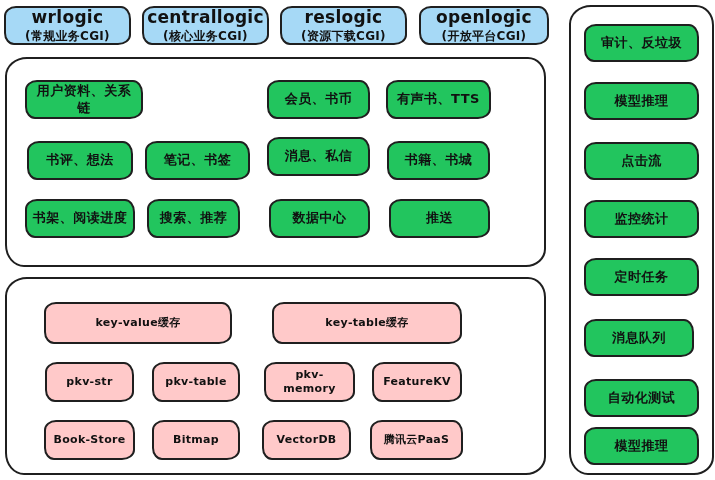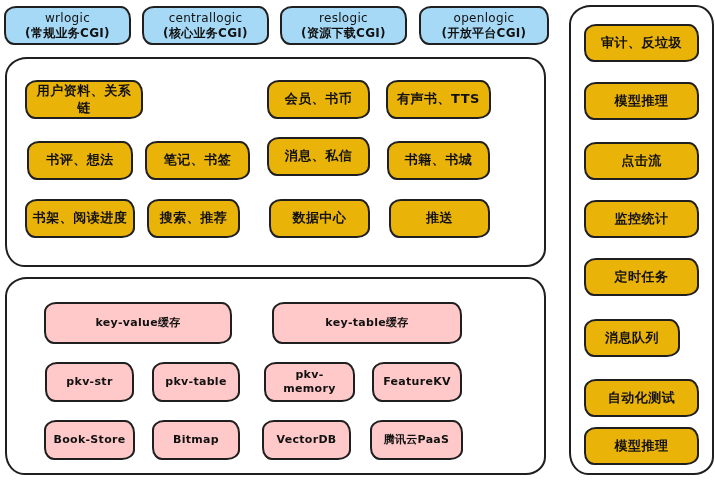--- a/index.html
+++ b/index.html
@@ -27,32 +27,32 @@
     justify-content: center;
     text-align: center;
     font-size: 13px;
     font-weight: 600;
     color: #111111;
     line-height: 1.25;
     letter-spacing: 0.5px;
     padding: 2px 4px;
   }
   .blue  { background: #a6d9f6; }
-  .green { background: #eab308; }
+  .green { background: #22c55e; }
   .pink  { background: #ffc9c9; }
   .panel {
     position: absolute;
     box-sizing: border-box;
     background: #ffffff;
     border: 2.5px solid #1f1f1f;
     border-radius: 22px 18px 20px 19px / 19px 20px 18px 22px;
   }
   .cgi-name {
-    font-size: 12px;
-    font-weight: 400;
+    font-size: 17px;
+    font-weight: 700;
     letter-spacing: 0.3px;
   }
   .cgi-desc {
     font-size: 12px;
     font-weight: 700;
     letter-spacing: 0.3px;
     text-align: center;
   }
   .mono-label {
     font-size: 11px;
@@ -112,18 +112,18 @@
     <div class="box pink mono-label" style="left:255px;top:141px;width:89px;height:40px">VectorDB</div>
     <div class="box pink mono-label" style="left:363px;top:141px;width:93px;height:40px">腾讯云PaaS</div>
   </div>
 
   <div class="panel" style="left:569px;top:5px;width:145px;height:470px">
     <div class="box green" style="left:13px;top:17px;width:115px;height:38px">审计、反垃圾</div>
     <div class="box green" style="left:13px;top:75px;width:115px;height:38px">模型推理</div>
     <div class="box green" style="left:13px;top:135px;width:115px;height:38px">点击流</div>
     <div class="box green" style="left:13px;top:193px;width:115px;height:38px">监控统计</div>
     <div class="box green" style="left:13px;top:251px;width:115px;height:38px">定时任务</div>
-    <div class="box green" style="left:13px;top:312px;width:96px;height:38px">消息队列</div>
+    <div class="box green" style="left:13px;top:312px;width:110px;height:38px">消息队列</div>
     <div class="box green" style="left:13px;top:372px;width:115px;height:38px">自动化测试</div>
     <div class="box green" style="left:13px;top:420px;width:115px;height:38px">模型推理</div>
   </div>
 
 </div>
 
 </body></html>

